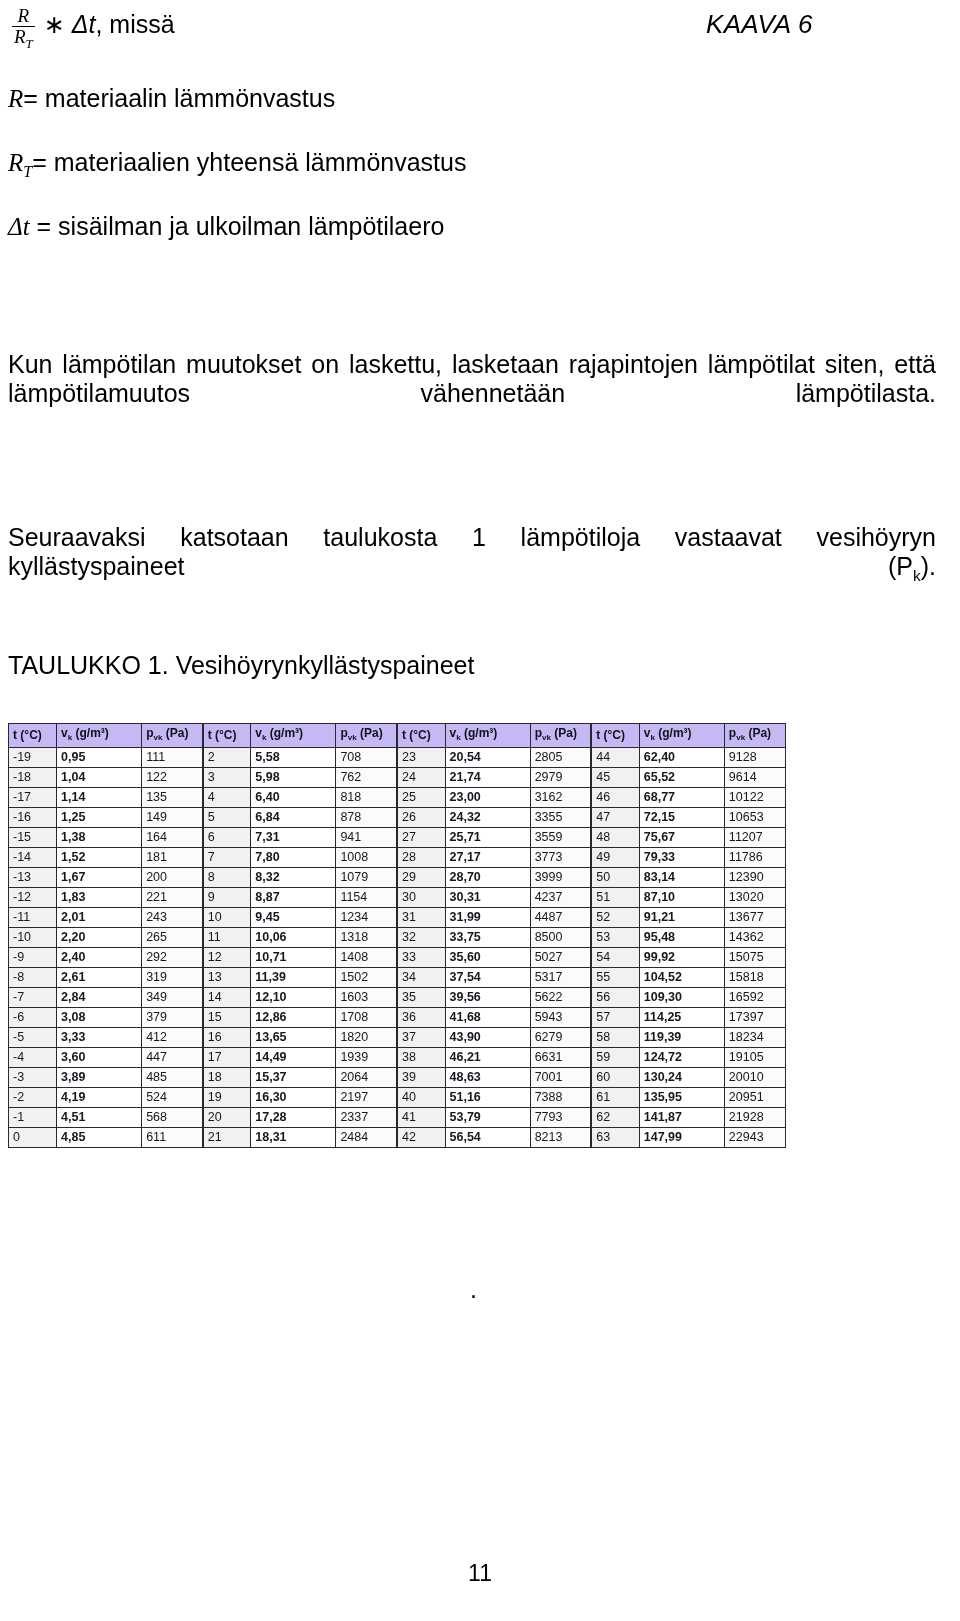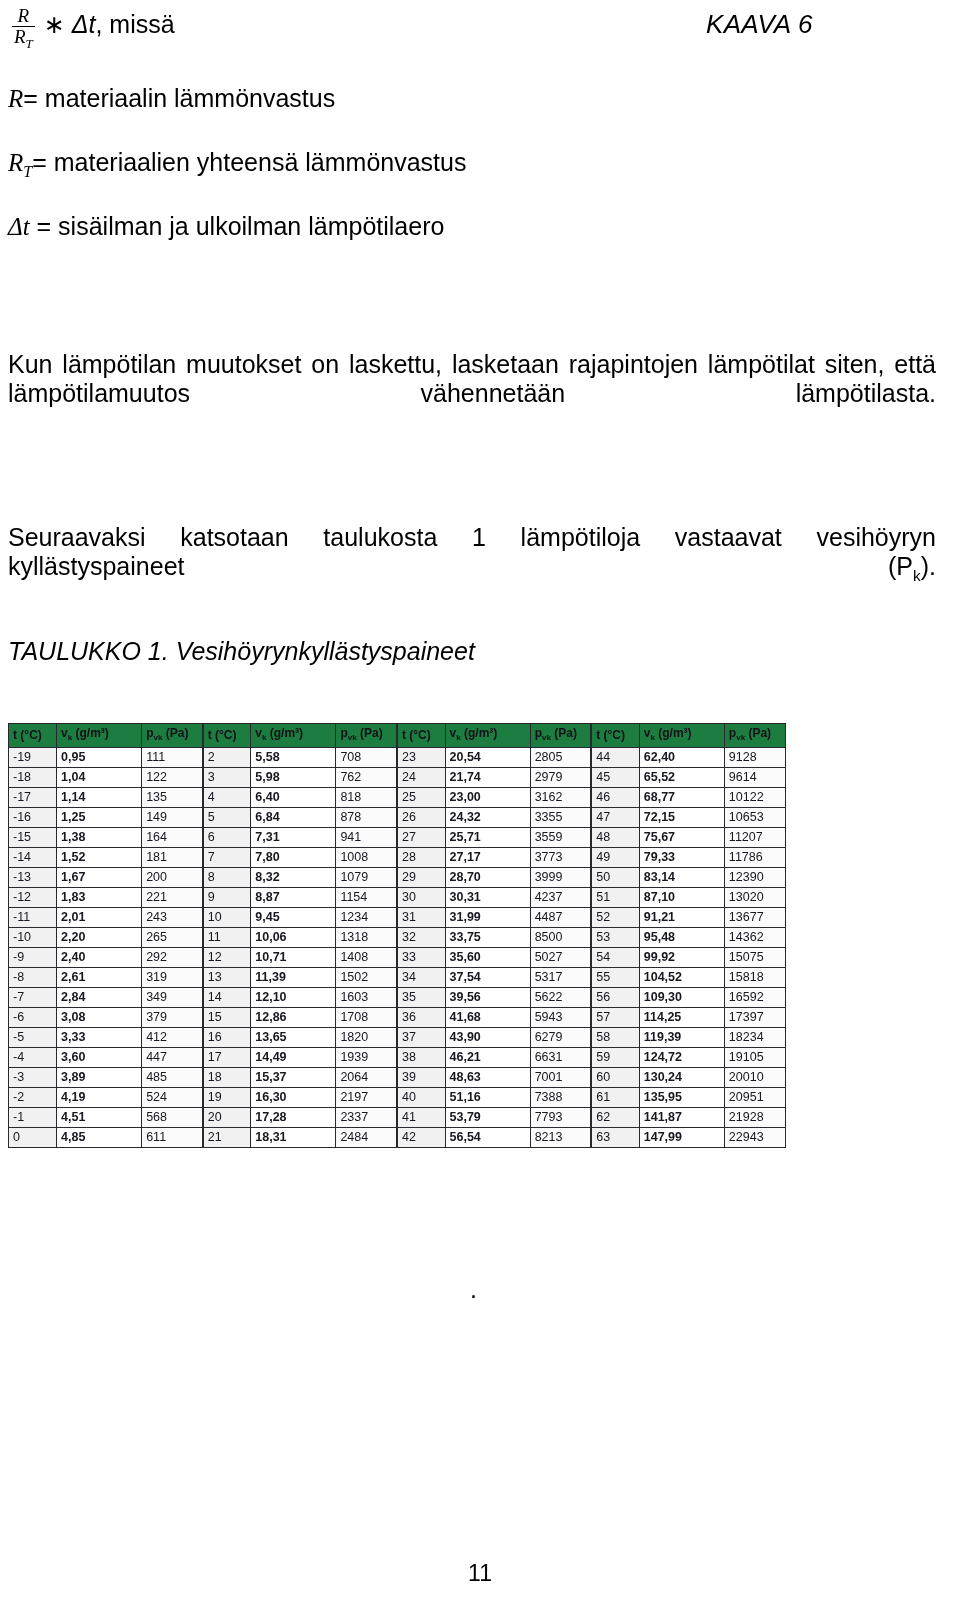--- a/index.html
+++ b/index.html
@@ -105,21 +105,21 @@
   .para-justify {
     text-align: justify;
   }
   .para-justify::after {
     content: "";
     display: inline-block;
     width: 100%;
   }
   .p-kun    { left: 8px; top: 350px; width: 928px; }
   .p-seur   { left: 8px; top: 523px; width: 928px; }
-  .p-taulu  { left: 8px; top: 637px; width: 700px; font-style: italic; }
+  .p-taulu  { left: 8px; top: 651px; width: 700px; }
   .p-dot    { left: 470px; top: 1275px; width: 60px; font-size: 25px; }
   .p-taman  { left: 8px; top: 1325px; width: 928px; }
 
   .para sub { font-size: 0.62em; }
 
   
   .table-wrap {
     position: absolute;
     left: 8px;
     top: 723px;
@@ -138,21 +138,21 @@
     border: 1px solid #2b2b33;
     padding: 1px 3px 1px 4px;
     height: 19px;
     line-height: 17px;
     text-align: left;
     overflow: hidden;
     white-space: nowrap;
     box-sizing: border-box;
   }
   table.pk th {
-    background: #15803d;
+    background: #c4b5fd;
     font-weight: bold;
     font-size: 12px;
     color: #15151c;
   }
   table.pk td {
     background: #f3f3f3;
   }
   table.pk td.vk {
     font-weight: bold;
     background: #fafafa;

